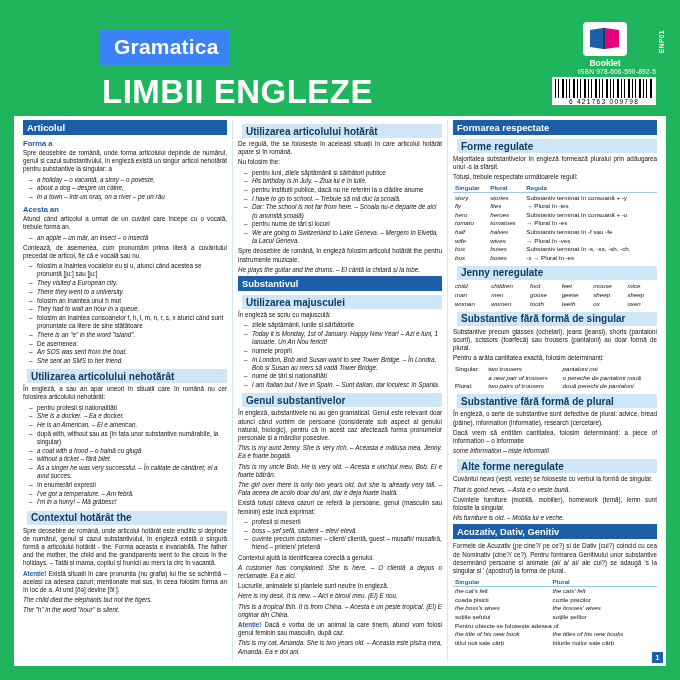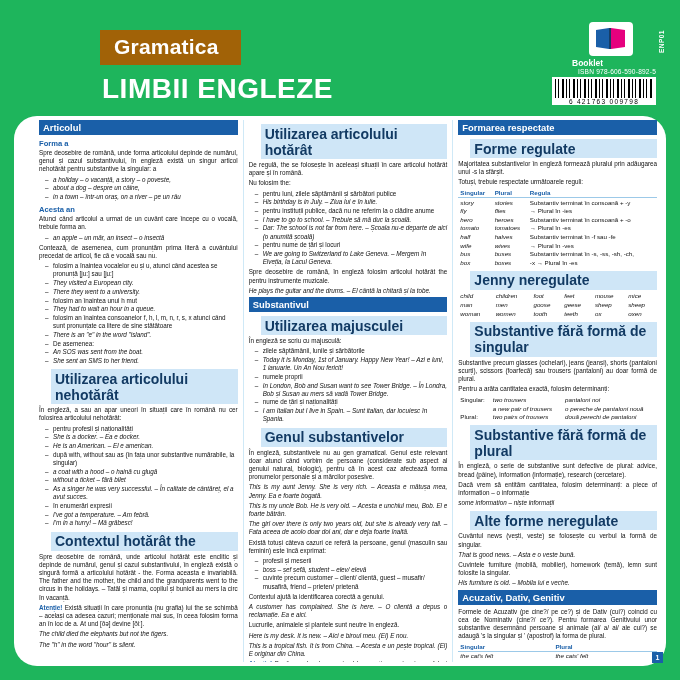--- a/index.html
+++ b/index.html
@@ -18,39 +18,39 @@
   
   .header{
     position:relative;
     height:100px;
     margin-left:86px;
   }
   .title-block{
     position:absolute;left:0;top:16px;width:430px;
   }
   .gram-bar{
-    background:#a16207;
+    background:#3b82f6;
     color:#fff;
     font-size:21px;
     font-weight:bold;
-    padding:5px 22px 6px 14px;
+    padding:5px 10px 6px 14px;
     display:inline-block;
     letter-spacing:.2px;
   }
   .main-title{
     color:#fff;
-    font-size:28px;
+    font-size:33px;
     font-weight:bold;
     letter-spacing:.5px;
     margin-top:8px;
     padding-left:2px;
   }
   .logo-box{
-    position:absolute;right:16px;top:8px;
-    width:78px;
+    position:absolute;right:22px;top:8px;
+    width:78px;text-align:center;
   }
   .logo-badge{
     width:44px;height:34px;margin:0 auto;
     background:#fff;border-radius:4px;
     display:flex;align-items:center;justify-content:center;
   }
   .logo-badge svg{display:block}
   .booklet-name{
     color:#fff;font-size:8.5px;font-weight:bold;margin-top:2px;
   }
@@ -73,46 +73,45 @@
     writing-mode:vertical-rl;transform:rotate(180deg);
     letter-spacing:.5px;
   }
 
   
   .sheet{
     position:absolute;left:14px;top:116px;right:14px;bottom:14px;
     background:#ffffff;
     display:flex;
     gap:0;
-    padding:4px 4px 4px 20px;
+    padding:4px 4px 4px 4px;
     box-sizing:border-box;
-    border-radius:23px;
   }
   .col{
     flex:1 1 0;
     padding:0 5px;
     box-sizing:border-box;
     overflow:hidden;
   }
   .col + .col{border-left:1px solid #cfe9f7;}
 
   h2.sec{
     background:#1a5fa8;
     color:#fff;
     font-size:9.4px;
     font-weight:bold;
     margin:0 0 3px 0;
     padding:2px 4px;
   }
   h3.sub{
     background:#cfe6f7;
     color:#123a63;
-    font-size:14px;
+    font-size:10px;
     font-weight:bold;
-    margin:4px 0 2px 12px;
+    margin:4px 0 2px 4px;
     padding:1.5px 4px;
   }
   h4.min{
     color:#1a5fa8;
     font-size:7.6px;
     font-weight:bold;
     margin:4px 0 1px 0;
   }
   p{
     margin:0 0 2px 0;

